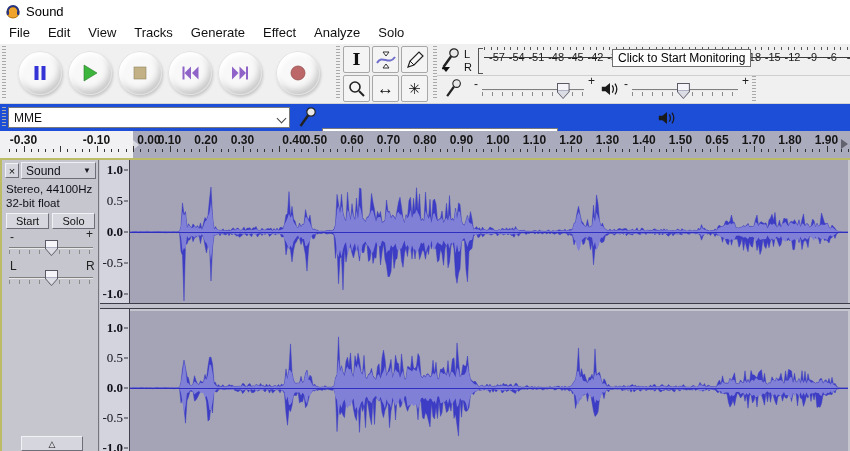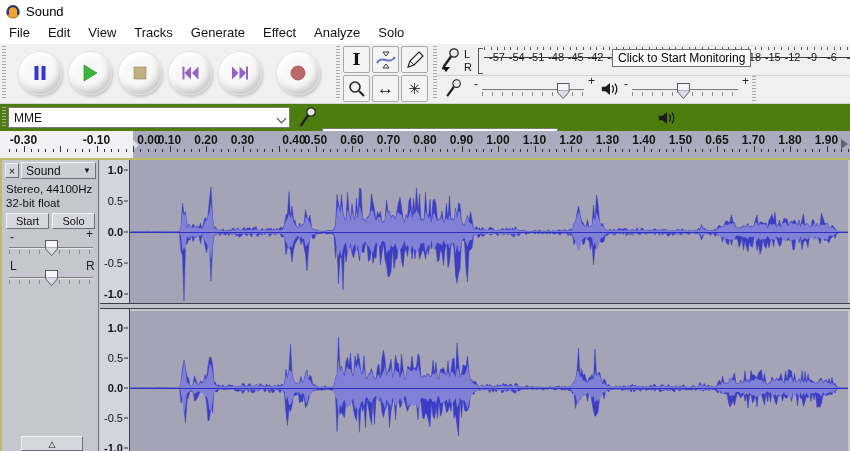--- a/index.html
+++ b/index.html
@@ -6,21 +6,21 @@
   .window{position:relative;width:850px;height:451px;background:#f0f0f0;overflow:hidden;
     font-family:"Liberation Sans",sans-serif;-webkit-font-smoothing:antialiased;}
   .abs{position:absolute;}
   
   .titlebar{left:0;top:0;width:850px;height:22px;background:#ffffff;display:flex;align-items:center;}
   .titlebar .ttl{font-size:13px;color:#000;margin-left:6px;}
   .menubar{left:0;top:22px;width:850px;height:22px;background:#ffffff;display:flex;align-items:center;border-bottom:1px solid #e2e2e2;}
   .menu-item{font-size:13px;color:#111;padding:0 9px;height:22px;line-height:22px;}
   
   .tbar{left:0;top:44px;width:850px;height:59px;background:#f0f0f0;border-bottom:1px solid #d4d4d4;}
-  .devbar{left:0;top:104px;width:850px;height:27px;background:#4d7c0f;border-bottom:1px solid #cfcfcf;}
+  .devbar{left:0;top:104px;width:850px;height:27px;background:#1d4ed8;border-bottom:1px solid #cfcfcf;}
   .grip{width:4px;background:repeating-linear-gradient(to bottom,#a9a9a9 0 1px,rgba(0,0,0,0) 1px 3px);}
   .tbtn{width:44px;height:44px;border-radius:50%;background:#f8f8f8;
     box-shadow:inset 0 0 0 1px #e3e3e3, inset 3px 4px 5px #ffffff, inset -3px -5px 6px #c9c9c9, 1px 2px 3px rgba(0,0,0,.18);
     display:flex;align-items:center;justify-content:center;}
   .toolbtn{width:27px;height:27px;background:#f4f4f4;border:1px solid #a8a8a8;border-radius:2px;
     display:flex;align-items:center;justify-content:center;box-sizing:border-box;}
   .ibeam{font-family:"DejaVu Serif",serif;font-size:17px;font-weight:bold;color:#111;line-height:1;}
   .glyph{font-size:15px;color:#111;line-height:1;}
   .combo{height:21px;background:#fff;border:1px solid #7a7a7a;box-sizing:border-box;display:flex;align-items:center;
     font-size:12px;color:#111;padding:0 16px 0 5px;white-space:nowrap;overflow:hidden;position:relative;}
@@ -38,21 +38,21 @@
   .ruler{left:0;top:131px;width:850px;height:22px;background:#f1f1f3;border-bottom:0;}
   .ruler-sel{position:absolute;left:133px;top:0;width:717px;height:27px;background:#ababbe;}
   .rlabel{position:absolute;top:2px;transform:translateX(-50%);font-size:12px;font-weight:bold;color:#151515;}
   .rtick{position:absolute;bottom:1px;width:1px;background:#333;}
   
   .track{left:0;top:158px;width:850px;height:293px;background:#c6c6ce;}
   .focus-top{position:absolute;left:0;top:0;width:850px;height:2px;background:#bcbc66;}
   .focus-left{position:absolute;left:0;top:0;width:2px;height:293px;background:#bcbc66;}
   .panel{position:absolute;left:2px;top:2px;width:97px;height:291px;background:#c6c6ce;border-right:1px solid #75757f;box-sizing:border-box;}
   .vruler{position:absolute;left:100px;top:2px;width:30px;height:291px;background:#d4d4de;border-right:1px solid #41414d;box-sizing:border-box;}
-  .vlabel{position:absolute;right:6px;font-size:11px;color:#10101a;transform:translateY(-50%);}
+  .vlabel{position:absolute;right:6px;font-size:13px;color:#10101a;transform:translateY(-50%);font-family:Liberation Serif, serif;}
   .vtick{position:absolute;right:1px;width:4px;height:1px;background:#33333f;transform:translateY(-50%);}
   .wavebox{position:absolute;left:130px;top:2px;width:718px;height:291px;}
   .divider{position:absolute;left:100px;top:145px;width:750px;height:6px;background:#c2c2cc;border-top:1px solid #3c3c48;border-bottom:1px solid #3c3c48;box-sizing:border-box;}
   .pbtn{background:#d6d6de;border:1px solid;border-color:#f2f2f6 #6e6e78 #6e6e78 #f2f2f6;font-size:11px;color:#111;
     display:flex;align-items:center;justify-content:center;box-sizing:border-box;}
   .ptext{font-size:11.5px;color:#101018;white-space:nowrap;}
   .ttlbox{background:#cdcdd5;border:1px solid;border-color:#efeff5 #6e6e78 #6e6e78 #efeff5;box-sizing:border-box;
     display:flex;align-items:center;font-size:12px;color:#101018;padding:0 4px;}
   .sep-line{background:#cfcfcf;}
 </style>

